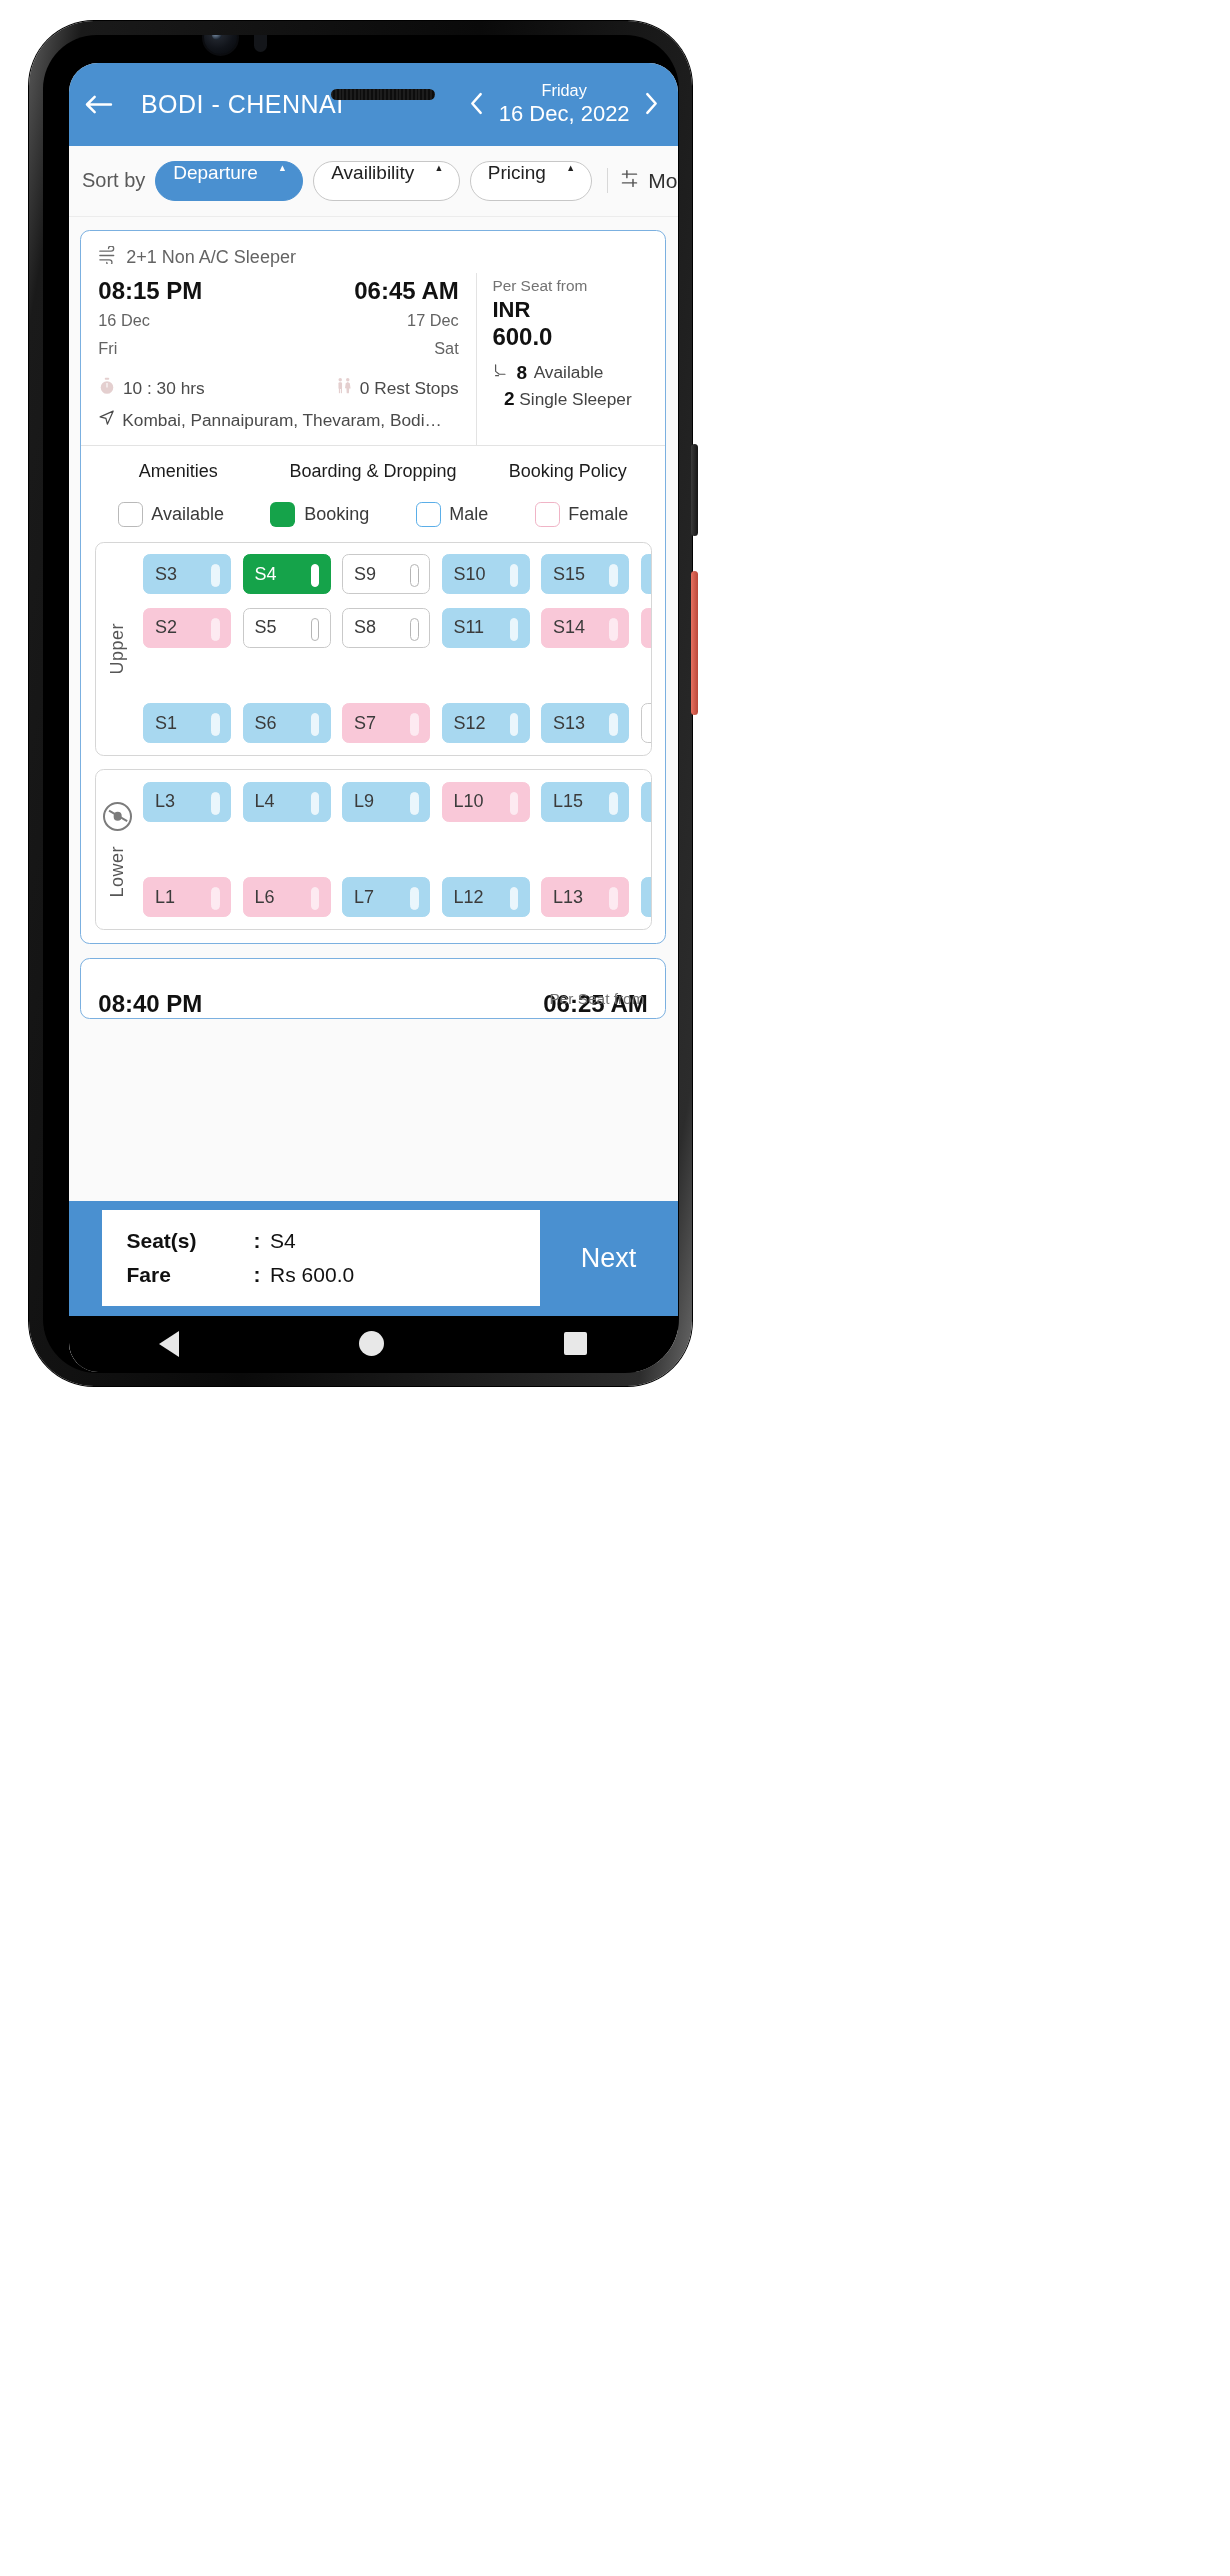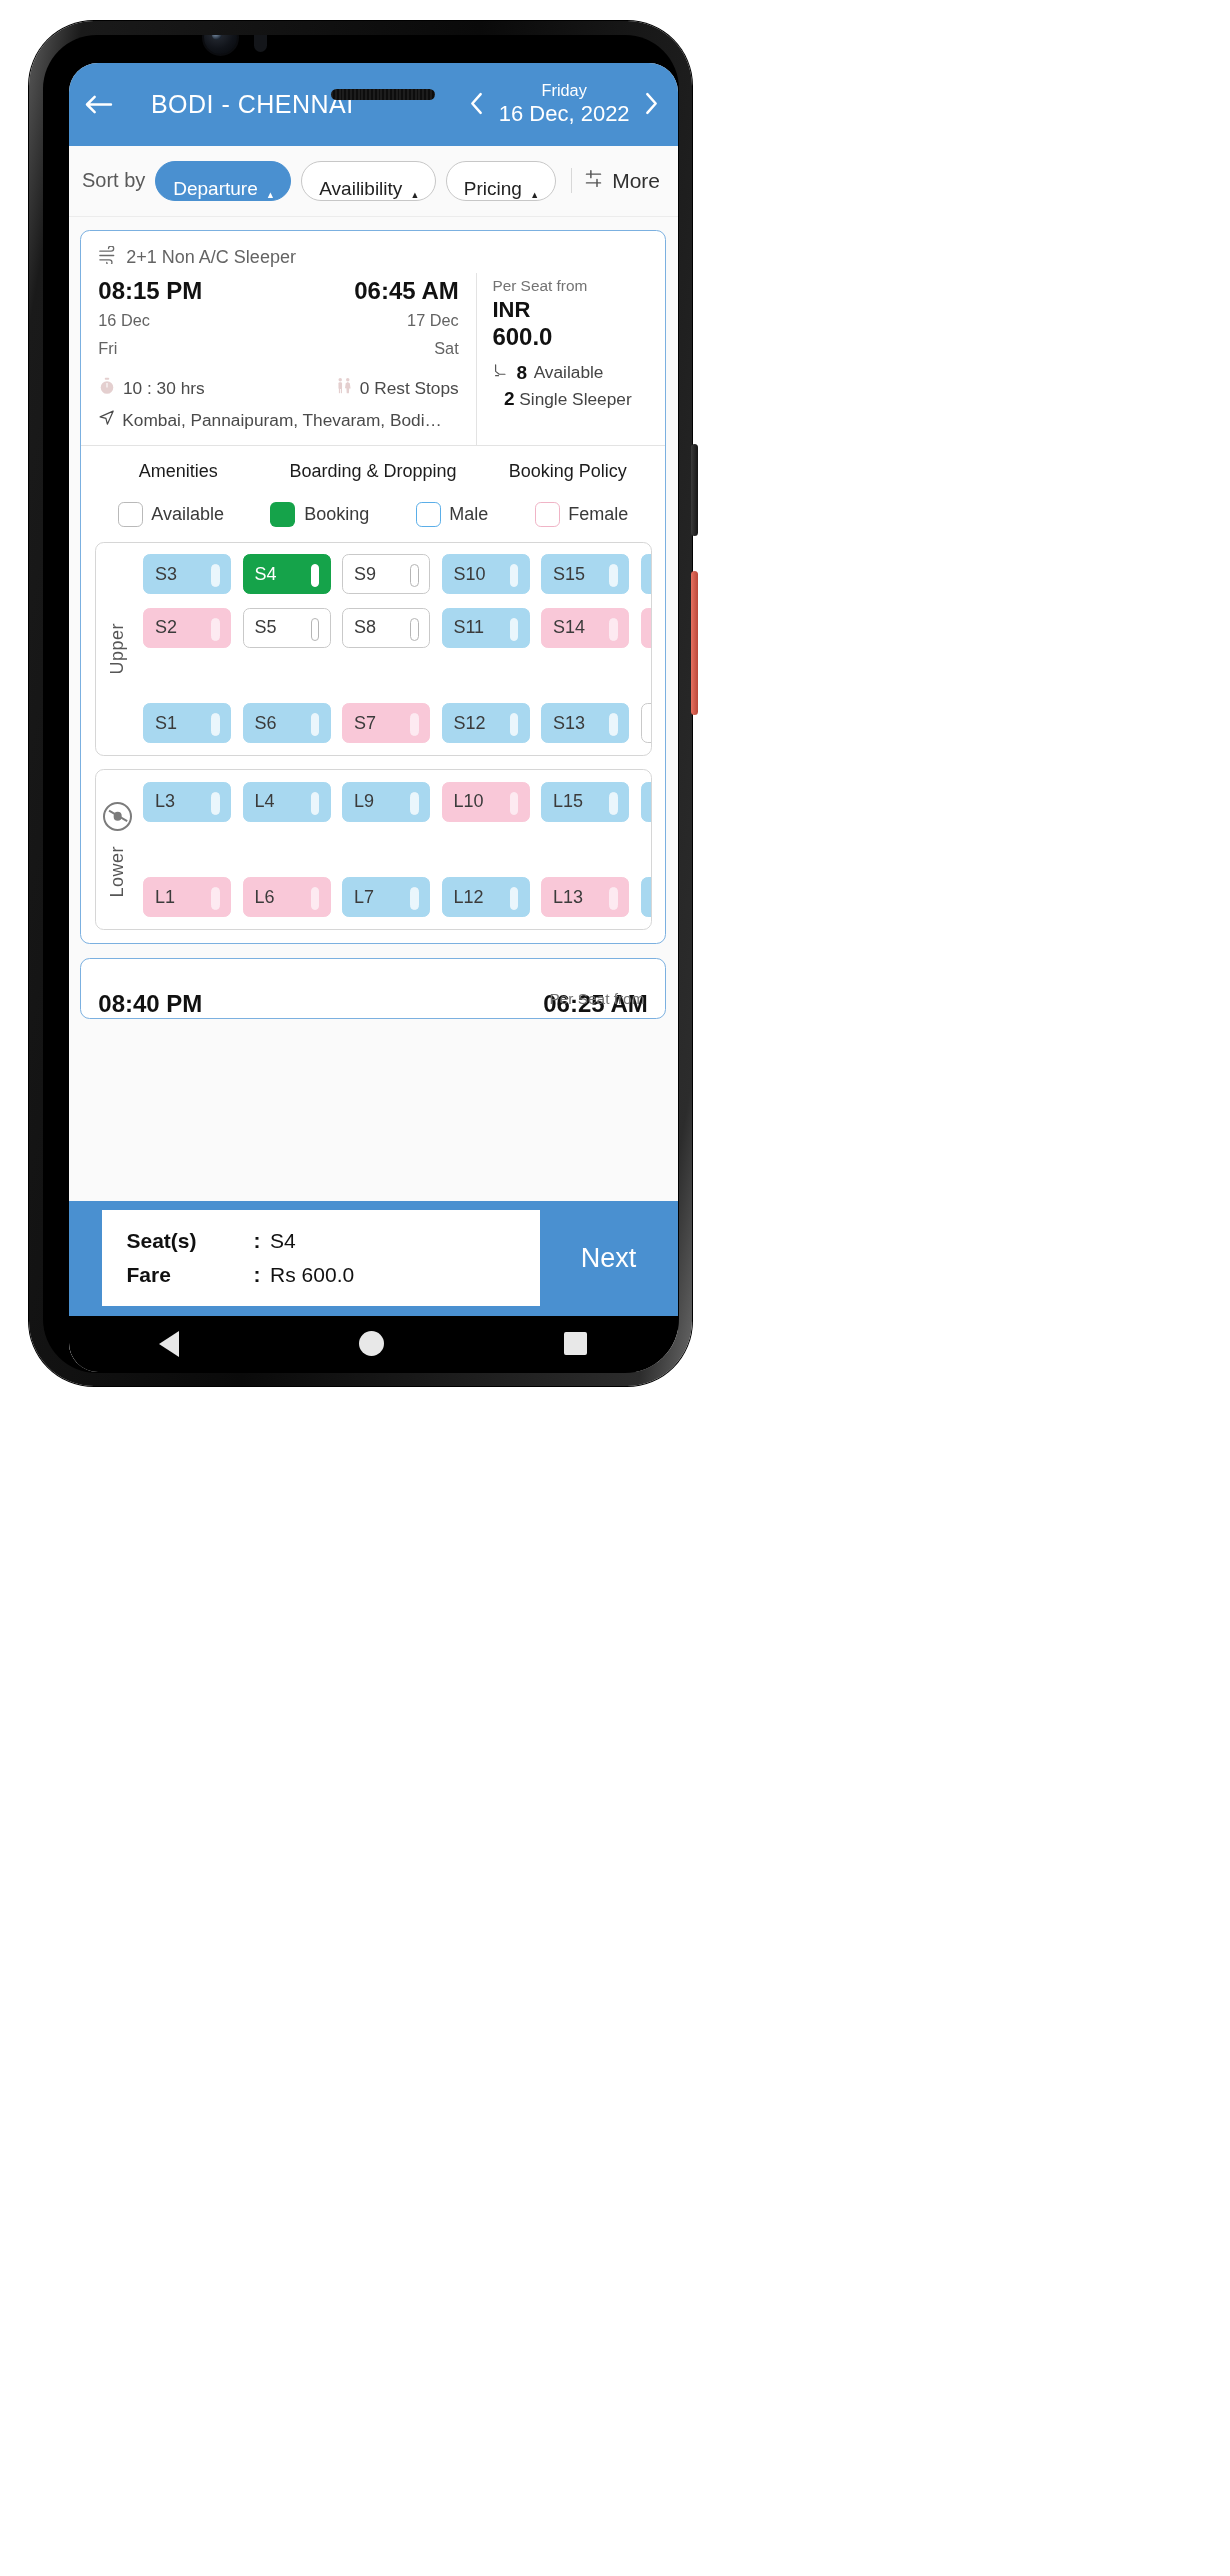--- a/index.html
+++ b/index.html
@@ -82,37 +82,37 @@
   #gear-icon { margin-left: 13.5px; display: flex; align-items: center; }
   #status-right { margin-left: auto; display: flex; align-items: center; gap: 8.7px; }
 
   
   #app-bar {
     height: 83px; background: #4a90d0;
     display: flex; align-items: center;
     padding: 0 15.4px; color: #fff;
   }
   #back-arrow { width: 37px; display: flex; align-items: center; cursor: pointer; }
-  #route-title { font-size: 25px; margin-left: 30px; letter-spacing: 0.5px; font-weight: 400; }
+  #route-title { font-size: 25px; margin-left: 20px; letter-spacing: 0.5px; font-weight: 400; }
   #date-block { margin-left: auto; display: flex; align-items: center; gap: 11.5px; }
   #date-center { text-align: center; line-height: 1.25; }
   #date-day { font-size: 16.3px; }
   #date-full { font-size: 22px; }
   .chev { cursor: pointer; display: flex; align-items: center; }
 
   
   #sort-bar {
     height: 71px; background: #fafafa;
     display: flex; align-items: center;
     padding: 0 13.5px; gap: 9.6px;
     border-bottom: 1px solid #ececec;
   }
   #sort-label { font-size: 20px; color: #595959; white-space: nowrap; }
   .chip {
-    display: flex; align-items: flex-end; gap: 10px;
+    display: flex; align-items: flex-start; gap: 22px;
     height: 40px; padding: 0 17.3px;
     border-radius: 21px; font-size: 19px;
     border: 1px solid #c7c7c7; background: #fff; color: #222;
     white-space: nowrap; cursor: pointer;
   }
   .chip.active { background: #4a90d0; border-color: #4a90d0; color: #fff; }
   .tri { font-size: 10.6px; line-height: 1; }
   #more-block {
     display: flex; align-items: center; gap: 7.7px;
     margin-left: 5.8px; padding-left: 11.5px;

